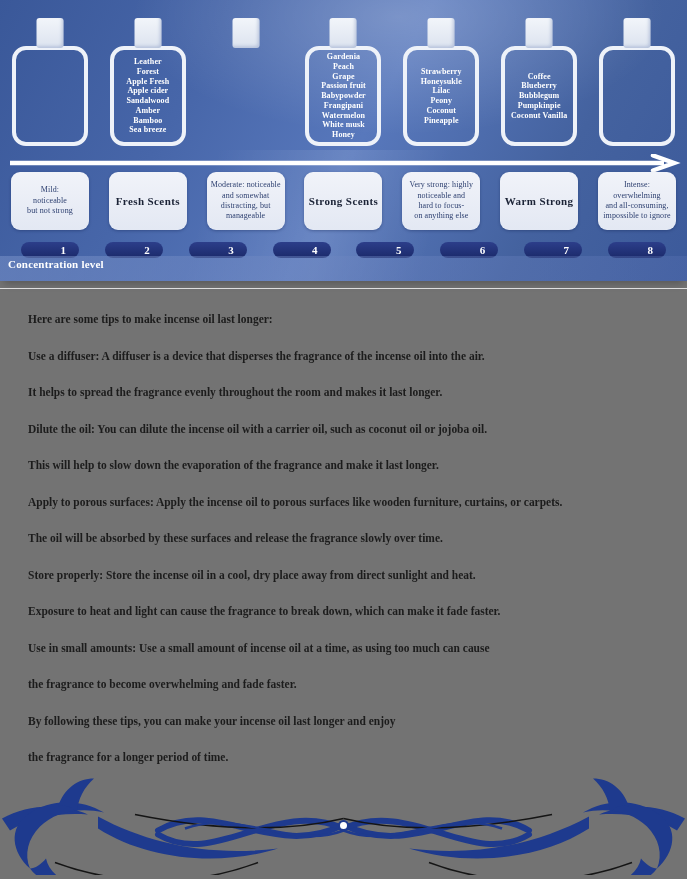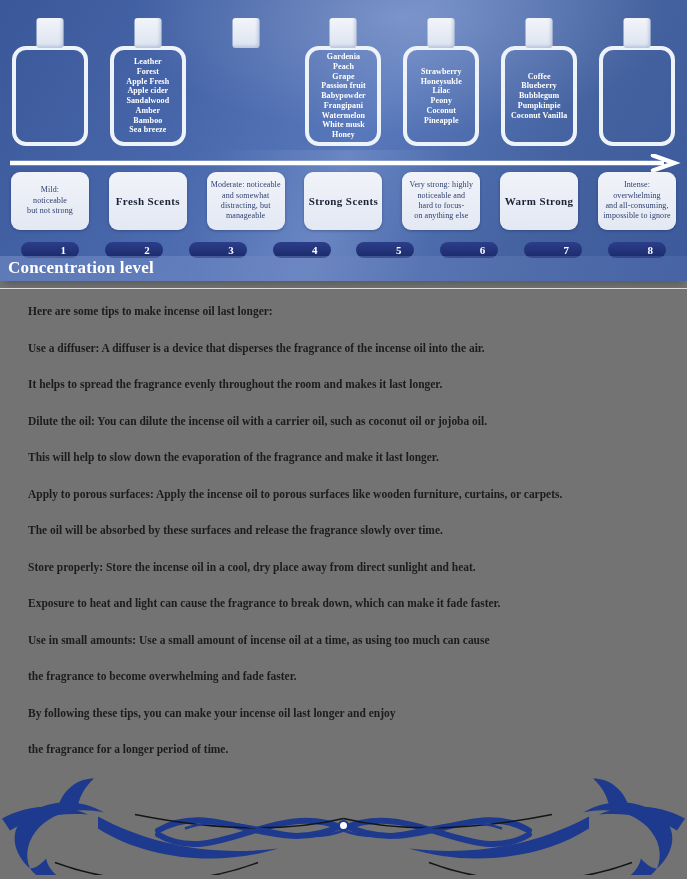--- a/index.html
+++ b/index.html
@@ -73,26 +73,26 @@
   .pill-wrap { width:78px; display:flex; justify-content:center; }
   .pill {
     width:58px; height:16px; border-radius:9px; box-sizing:border-box;
     background:linear-gradient(180deg,#2c3e8a,#1b2a6b);
     color:#ffffff; font-size:11px; font-weight:bold;
     display:flex; align-items:center; justify-content:flex-end; padding-right:13px;
   }
 
   .caption {
     position:absolute; top:258px; left:8px; z-index:2;
-    color:#ffffff; font-weight:bold; font-size:17px; letter-spacing:0.2px;
+    color:#ffffff; font-weight:bold; font-size:11px; letter-spacing:0.2px;
   }
 
   
   .sep { position:absolute; top:288px; left:0; width:687px; height:1px; background:#dedede; }
-  .tips { position:absolute; top:281px; left:0; width:569px; padding-top:22px; }
+  .tips { position:absolute; top:281px; left:0; width:569px; padding-top:30px; }
   .tips p {
     margin:0 0 21.5px 28px; padding:0; white-space:nowrap;
     font-size:13.5px; font-weight:bold; color:#1c1c1c; line-height:15px;
     transform:scaleX(0.85); transform-origin:left center; letter-spacing:0px;
   }
 
   
   .flourish { position:absolute; top:770px; left:0; width:687px; height:105px; }
 </style>
 </head>

